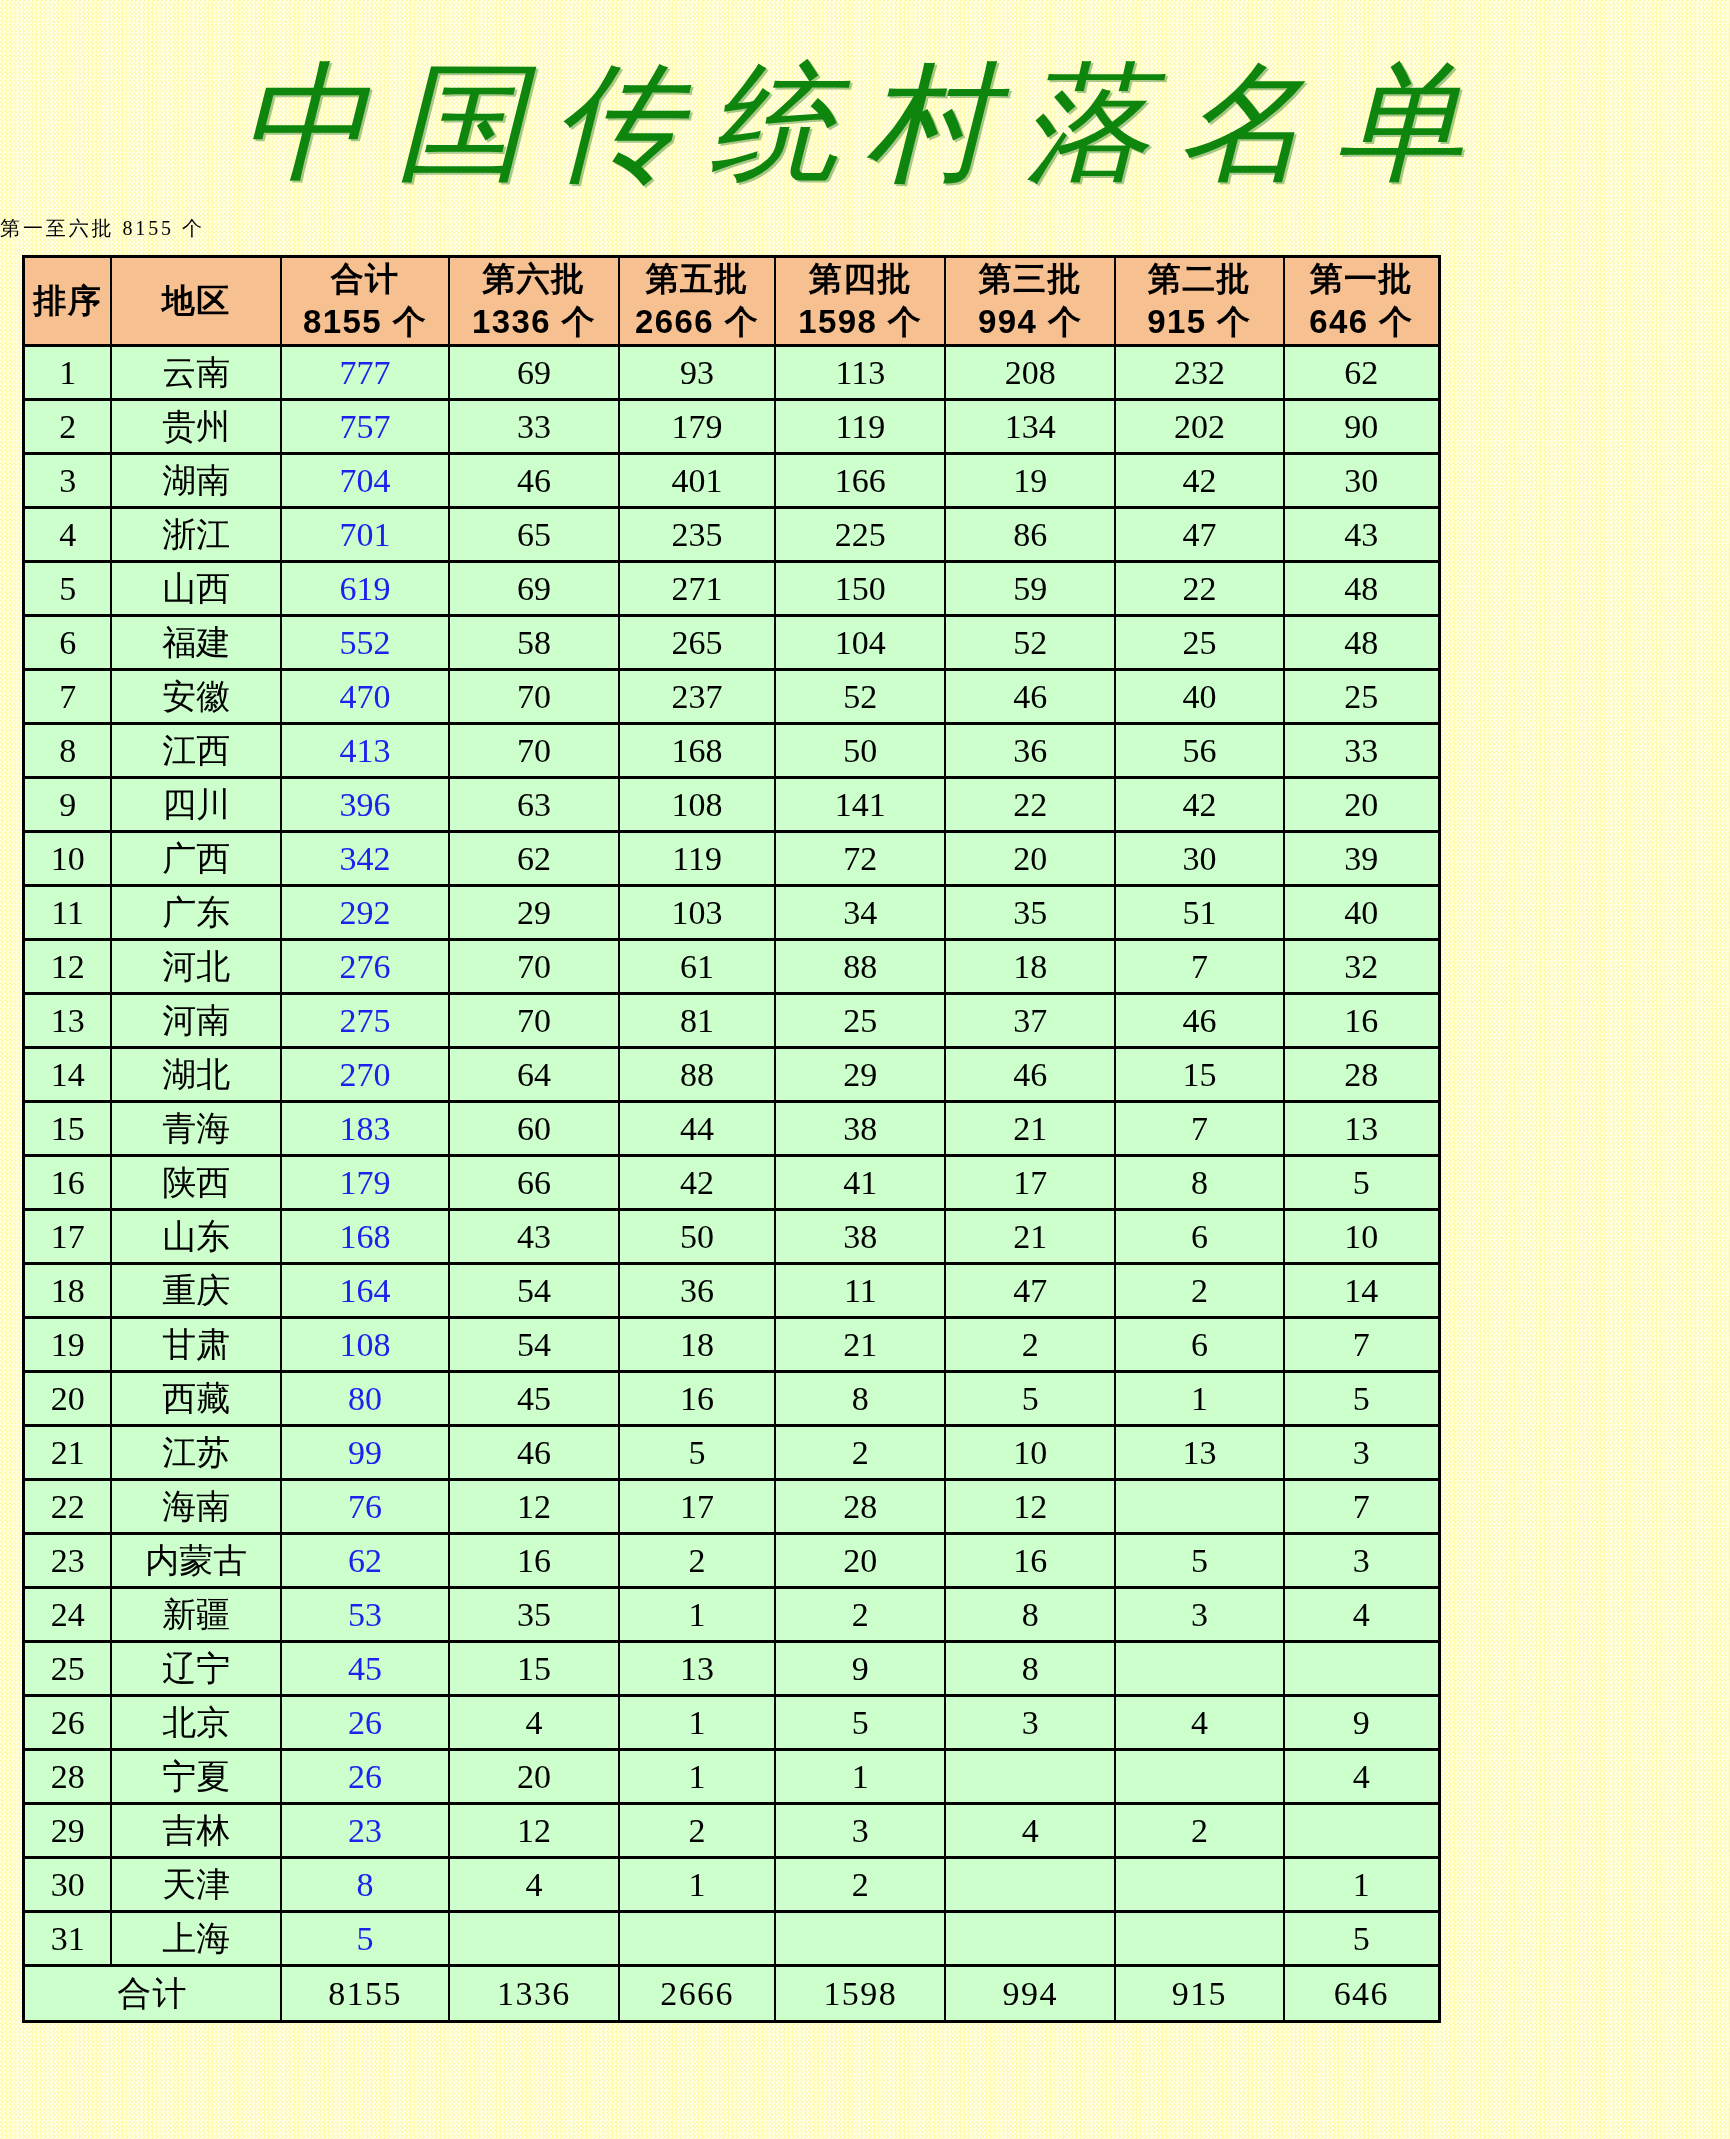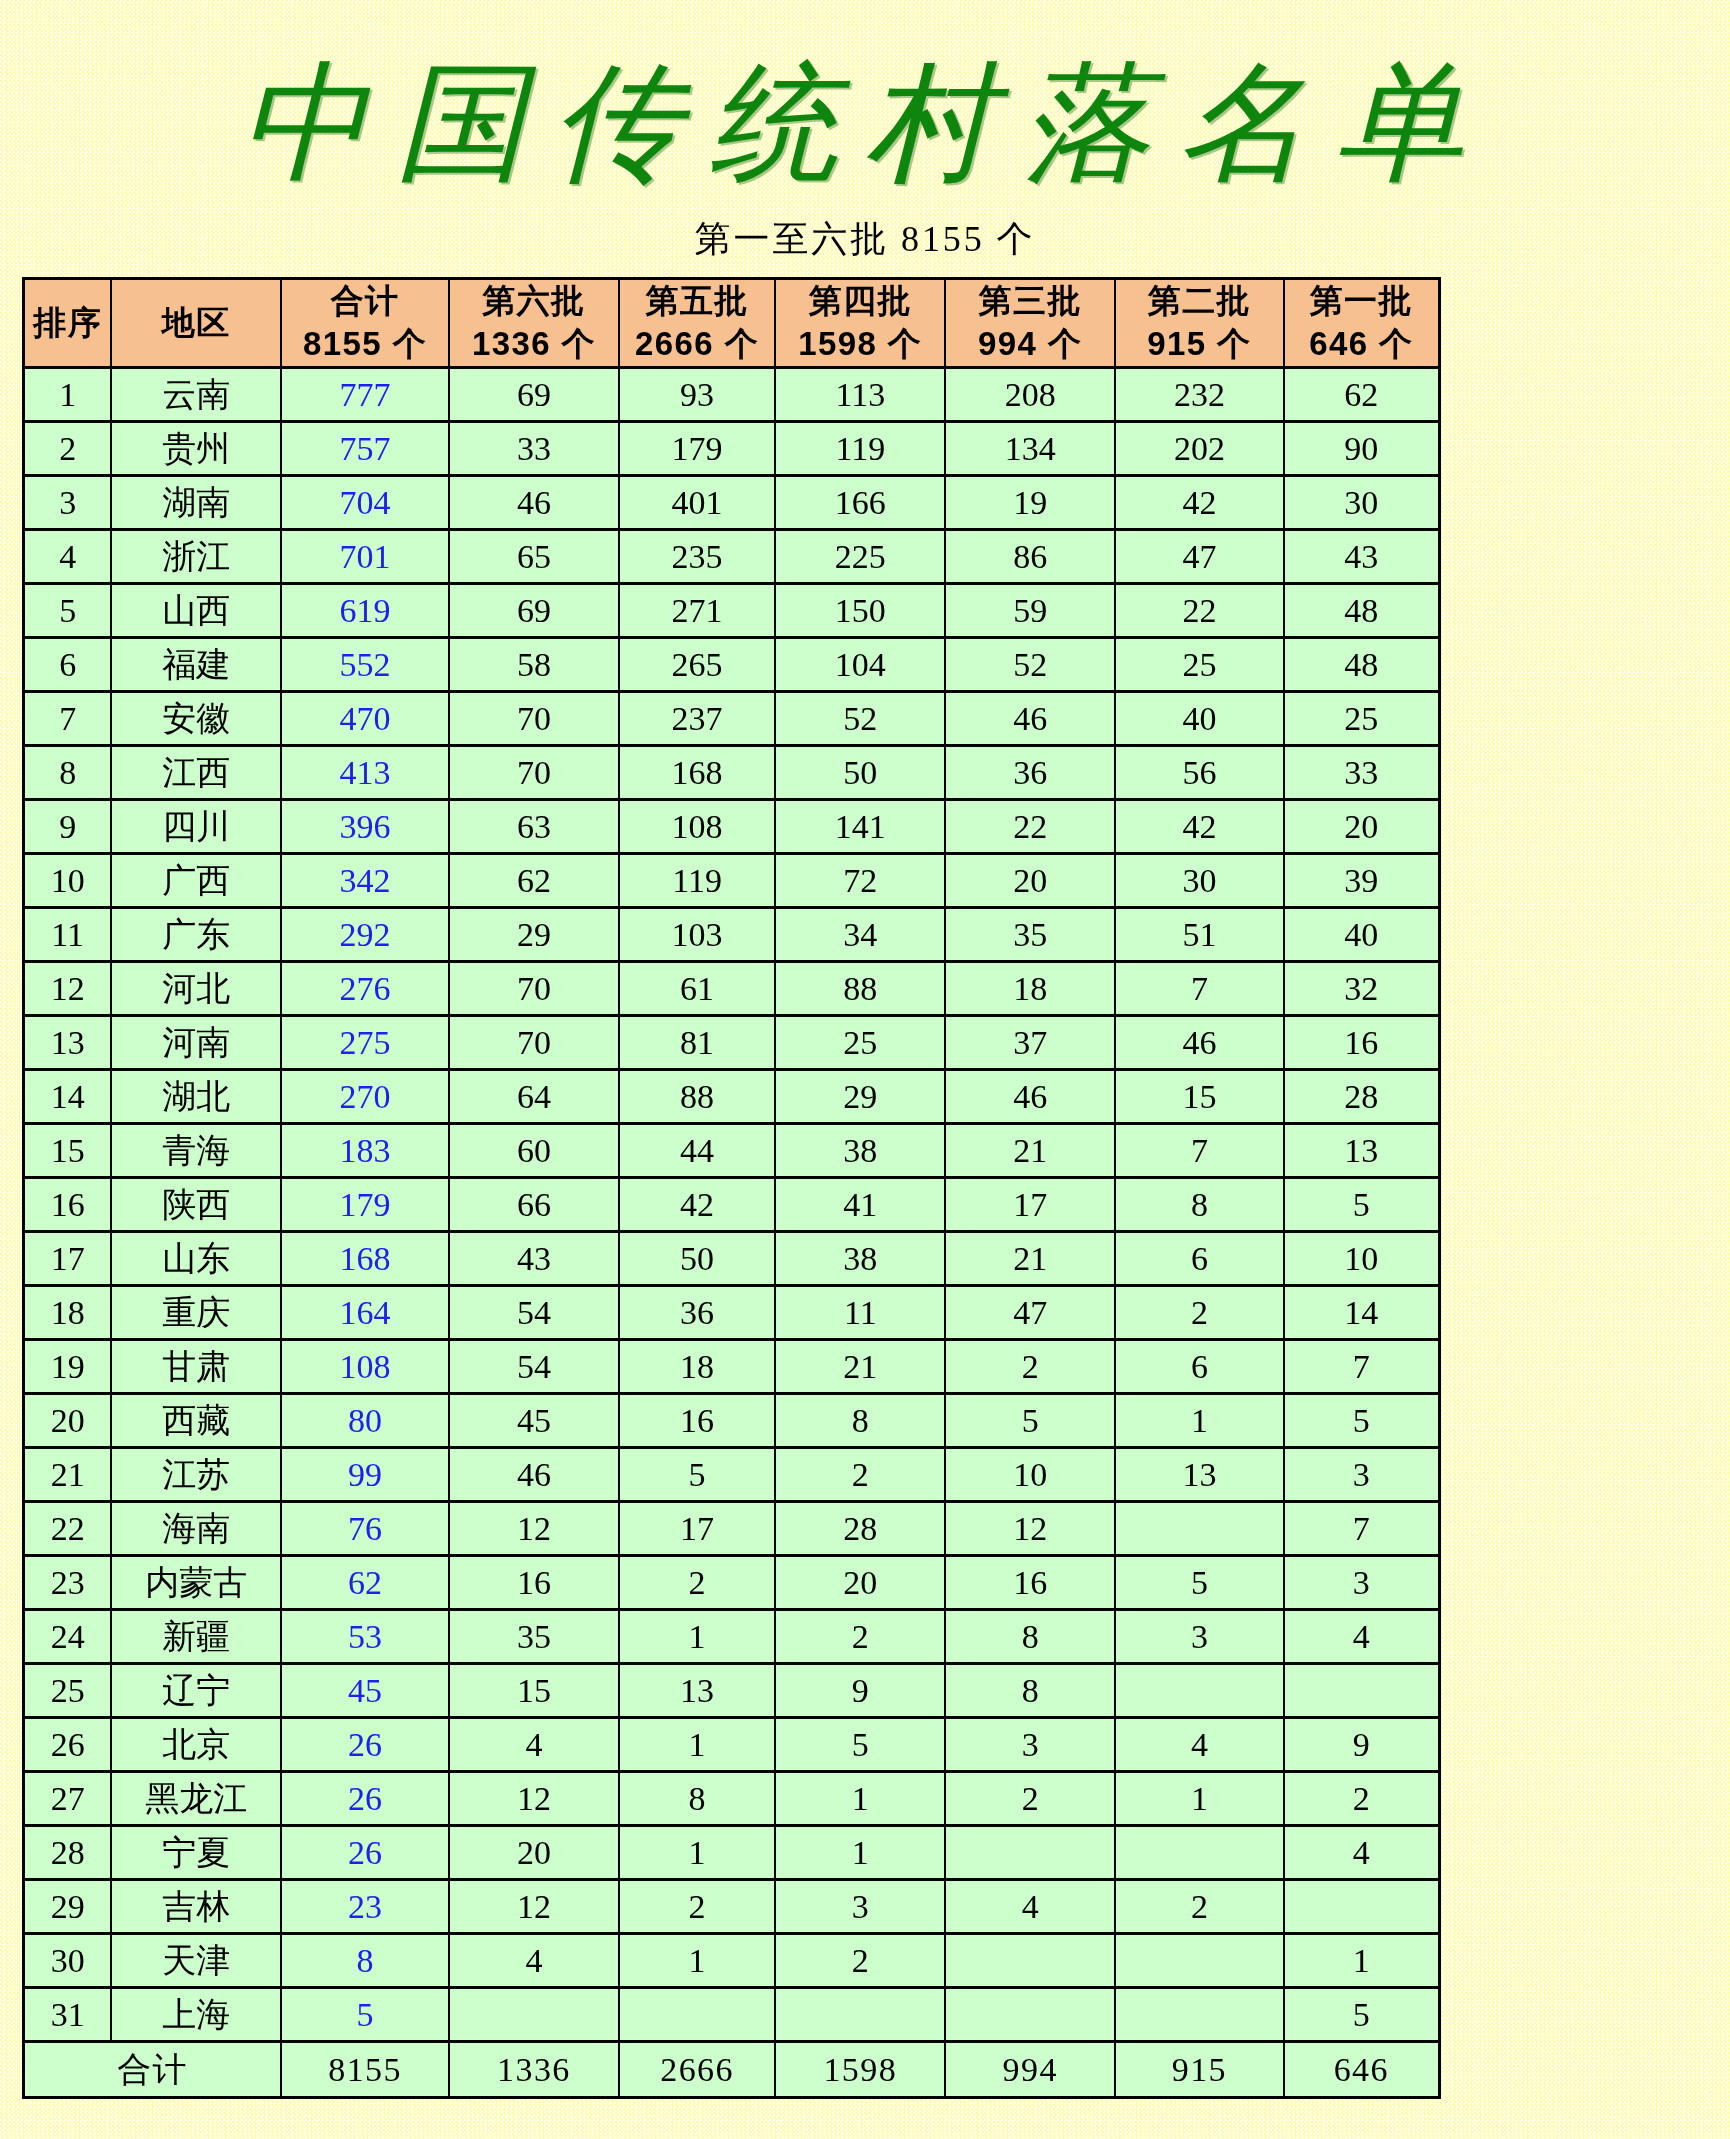--- a/index.html
+++ b/index.html
@@ -34,22 +34,22 @@
     font-weight:400;
     font-style:italic;
     letter-spacing:27.5px;
     color:var(--title-green);
     font-family:"DejaVu Serif","Liberation Serif",serif;
     text-shadow:2.2px 2.2px 0 rgba(10,100,10,0.35);
     white-space:nowrap;
   }
   .subtitle{
     margin-top:19px;
-    text-align:center;
-    font-size:36px;
+    text-align:left;
+    font-size:20px;
     letter-spacing:2.9px;
   }
 
   table.villages{
     table-layout:fixed;
     width:1419px;
     margin:13px 22px 0 22px;
     border-collapse:collapse;
     border:3.6px solid var(--border);
   }
@@ -420,31 +420,20 @@
           <td>北京</td>
           <td class="total-col">26</td>
           <td>4</td>
           <td>1</td>
           <td>5</td>
           <td>3</td>
           <td>4</td>
           <td>9</td>
         </tr>
         <tr>
-          <td>27</td>
-          <td>黑龙江</td>
-          <td class="total-col">26</td>
-          <td>12</td>
-          <td>8</td>
-          <td>1</td>
-          <td>2</td>
-          <td>1</td>
-          <td>2</td>
-        </tr>
-        <tr>
           <td>28</td>
           <td>宁夏</td>
           <td class="total-col">26</td>
           <td>20</td>
           <td>1</td>
           <td>1</td>
           <td></td>
           <td></td>
           <td>4</td>
         </tr>

